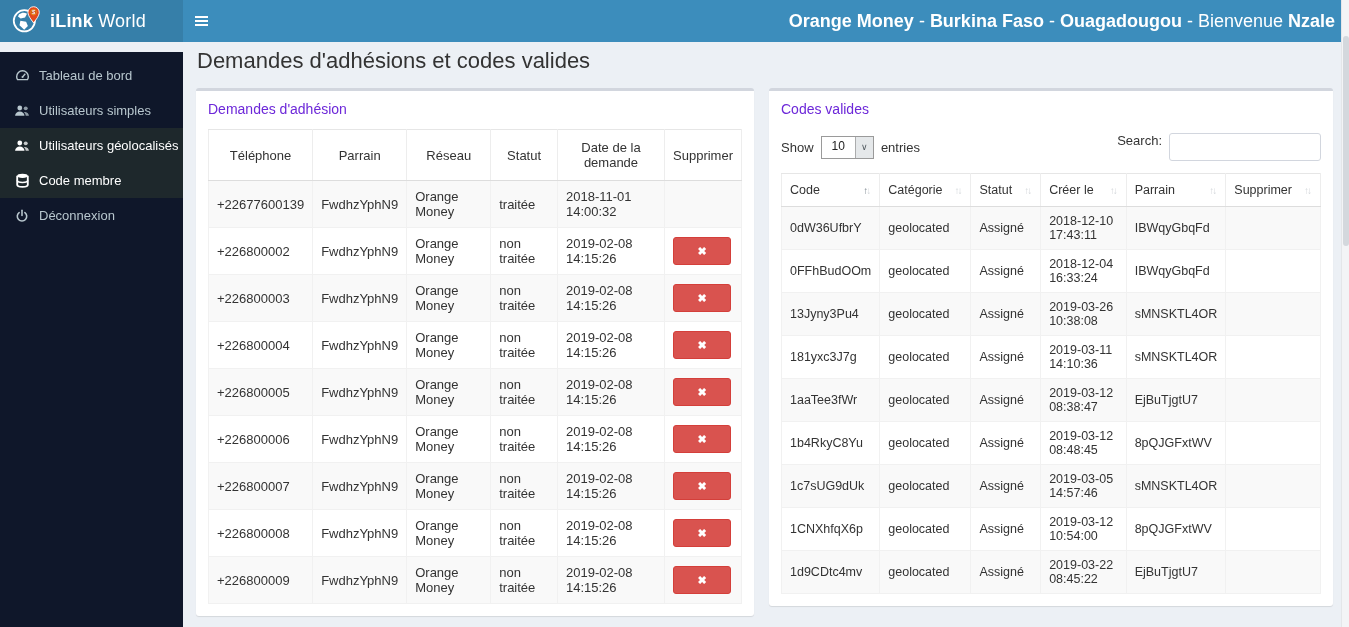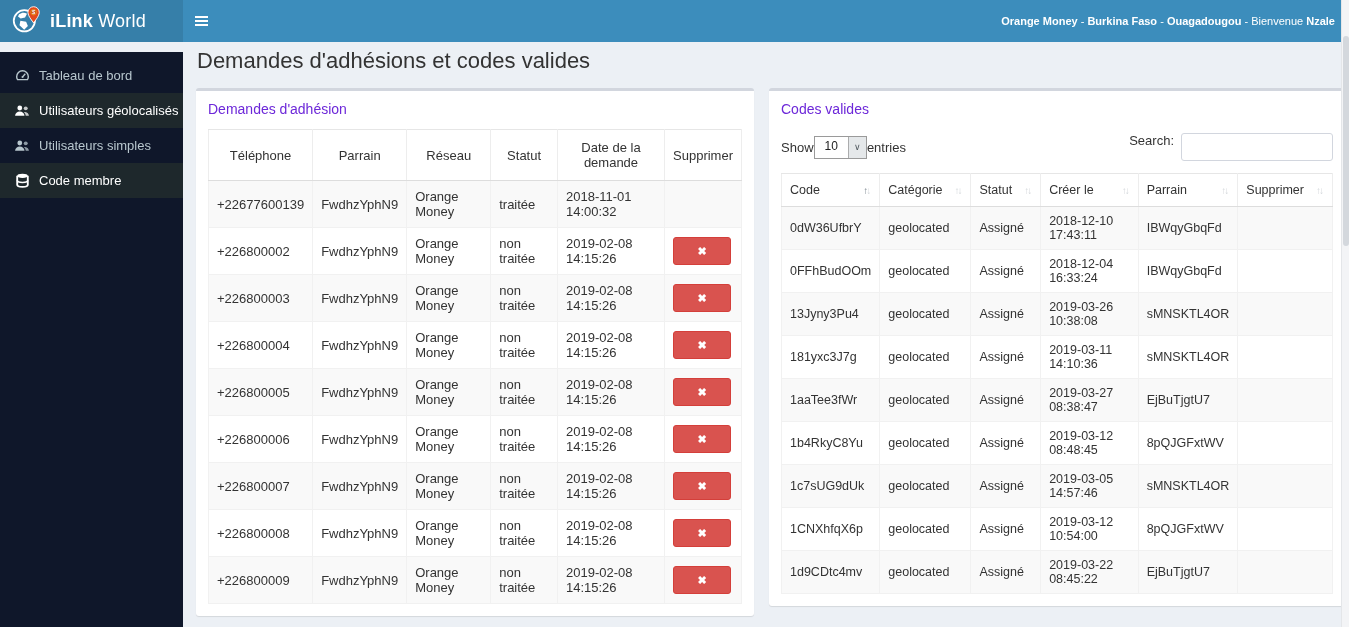--- a/index.html
+++ b/index.html
@@ -11,31 +11,31 @@
   .viewport { width:1349px; height:627px; position:relative; overflow:hidden; }
 
   
   .topbar { height:42px; display:flex; position:relative; z-index:5; }
   .brand { width:183px; background:#367fa9; color:#fff; display:flex; align-items:center; gap:8px; padding-left:12px; flex:0 0 183px; cursor:pointer; }
   .brand-text { font-size:18px; font-weight:300; letter-spacing:.2px; white-space:nowrap; }
   .brand-text b { font-weight:700; }
   .navbar { flex:1; background:#3c8dbc; display:flex; align-items:center; justify-content:space-between; padding:0 14px 0 12px; }
   .hamburger { width:26px; height:26px; display:flex; flex-direction:column; justify-content:center; gap:2px; cursor:pointer; }
   .hamburger span { display:block; width:13px; height:2px; background:#fff; }
-  .user-info { color:#fff; font-size:11px; white-space:nowrap; }
+  .user-info { color:#fff; font-size:18px; white-space:nowrap; }
   .user-info .b { font-weight:700; }
 
   
   .sidebar { position:absolute; left:0; top:52px; bottom:0; width:183px; background:#0f172a; padding-top:6px; }
   .side-item { display:flex; align-items:center; gap:9px; height:35px; padding-left:14px; color:#b8c7ce; font-size:13px; cursor:pointer; white-space:nowrap; }
   .side-item.active { background:#1e282c; color:#fff; }
   .side-item .icn { width:16px; display:flex; justify-content:center; flex:0 0 16px; }
 
   
-  .main { position:absolute; left:183px; top:34px; right:0; bottom:0; background:#ecf0f5; padding:10px 4px 0 13px; overflow:hidden; }
+  .main { position:absolute; left:183px; top:34px; right:0; bottom:0; background:#ecf0f5; padding:10px 16px 0 13px; overflow:hidden; }
   .page-title { font-size:22px; font-weight:400; color:#333; margin:4px 0 14px 1px; }
   .boxes { display:flex; gap:15px; align-items:flex-start; }
   .box { background:#fff; border-top:3px solid #d2d6de; border-radius:3px; box-shadow:0 1px 1px rgba(0,0,0,.1); width:100%; }
   .box-adhesion { flex:0 0 558px; }
   .box-codes { flex:1; }
   .box-header { padding:10px 12px 8px; font-size:14px; color:#6d28d9; }
   .box-body { padding:4px 12px 12px; }
 
   
   table.tbl { width:100%; border-collapse:collapse; color:#333; }
@@ -46,21 +46,21 @@
   .tbl-codes td { font-size:12.5px; padding:7px 8px; }
 
   .thwrap { display:flex; align-items:center; justify-content:space-between; gap:12px; }
   .sort { color:#d2d6da; font-size:10px; letter-spacing:-2px; padding-right:2px; flex:0 0 auto; }
   .sort.asc .up { color:#77838c; }
 
   .btn-delete { background:#d9534f; border:1px solid #d43f3a; color:#fff; width:58px; height:28px; border-radius:3px; font-size:11px; font-weight:700; cursor:pointer; display:inline-flex; align-items:center; justify-content:center; line-height:1; }
 
   
   .dt-controls { display:flex; justify-content:space-between; align-items:center; margin:4px 0 12px; font-size:13px; color:#333; }
-  .length { display:flex; align-items:center; }
+  .length { display:flex; align-items:center; gap:7px; }
   .select { display:inline-flex; align-items:stretch; border:1px solid #9a9a9a; background:#fff; height:23px; cursor:pointer; }
   .select .val { padding:2px 10px 0; font-size:12px; min-width:28px; text-align:right; color:#222; }
   .select .arrow { width:18px; background:#e5e8ea; border-left:1px solid #abacad; display:flex; align-items:center; justify-content:center; font-size:9px; color:#50585e; }
   .search { display:flex; gap:7px; }
   .search input { width:152px; height:28px; border:1px solid #d2d6de; border-radius:3px; padding:0 7px; font-size:13px; outline:none; font-family:inherit; }
 
   
   .scrollbar { position:absolute; right:0; top:0; bottom:0; width:8px; background:#f3f4f6; border-left:1px solid #e4e6e9; z-index:10; }
   .scroll-thumb { position:absolute; top:36px; left:1px; width:6px; height:210px; background:#d4d8dd; border-radius:3px; }
 </style>
@@ -96,51 +96,60 @@
     <div class="side-item">
       <span class="icn">
         <svg width="15" height="15" viewBox="0 0 16 16">
             <path d="M8 3a6.2 6.2 0 0 0-6.2 6.2c0 1.2.35 2.3.95 3.2h10.5c.6-.9.95-2 .95-3.2A6.2 6.2 0 0 0 8 3z" fill="none" stroke="currentColor" stroke-width="1.5"></path>
             <path d="M8 9.5L11 6.2" stroke="currentColor" stroke-width="1.5"></path>
             <circle cx="8" cy="9.5" r="1.1" fill="currentColor"></circle>
           </svg>
       </span>
       <span>Tableau de bord</span>
     </div>
-    <div class="side-item active">
+    <div class="side-item">
       <span class="icn">
         <svg width="16" height="13" viewBox="0 0 18 14">
             <circle cx="6.5" cy="4.2" r="2.7" fill="currentColor"></circle>
             <path d="M1.2 13c.2-3 2.4-4.8 5.3-4.8s5.1 1.8 5.3 4.8z" fill="currentColor"></path>
             <circle cx="13.2" cy="4.6" r="2.2" fill="currentColor" opacity=".75"></circle>
             <path d="M12.6 8.6c2.5.3 4.1 2 4.2 4.4h-3.6c-.2-1.8-.8-3.2-2-4.1.4-.2.9-.3 1.4-.3z" fill="currentColor" opacity=".75"></path>
           </svg>
       </span>
-      <span>Utilisateurs géolocalisés</span>
-    </div>
-    <div class="side-item">
+      <span>Utilisateurs simples</span>
+    </div>
+    <div class="side-item active">
       <span class="icn">
         <svg width="16" height="13" viewBox="0 0 18 14">
             <circle cx="6.5" cy="4.2" r="2.7" fill="currentColor"></circle>
             <path d="M1.2 13c.2-3 2.4-4.8 5.3-4.8s5.1 1.8 5.3 4.8z" fill="currentColor"></path>
             <circle cx="13.2" cy="4.6" r="2.2" fill="currentColor" opacity=".75"></circle>
             <path d="M12.6 8.6c2.5.3 4.1 2 4.2 4.4h-3.6c-.2-1.8-.8-3.2-2-4.1.4-.2.9-.3 1.4-.3z" fill="currentColor" opacity=".75"></path>
           </svg>
       </span>
-      <span>Utilisateurs simples</span>
+      <span>Utilisateurs géolocalisés</span>
     </div>
     <div class="side-item active">
       <span class="icn">
         <svg width="13" height="15" viewBox="0 0 14 16">
             <ellipse cx="7" cy="3" rx="5.7" ry="2.3" fill="currentColor"></ellipse>
             <path d="M1.3 3v9.6c0 1.3 2.6 2.3 5.7 2.3s5.7-1 5.7-2.3V3" fill="none" stroke="currentColor" stroke-width="2"></path>
             <path d="M1.3 7.8c0 1.3 2.6 2.3 5.7 2.3s5.7-1 5.7-2.3" fill="none" stroke="currentColor" stroke-width="1.6"></path>
           </svg>
       </span>
       <span>Code membre</span>
+    </div>
+    <div class="side-item">
+      <span class="icn">
+        <svg width="14" height="14" viewBox="0 0 16 16">
+            <path d="M8 1.5v6" stroke="currentColor" stroke-width="1.8" stroke-linecap="round" fill="none"></path>
+            <path d="M4.7 4.1a5.4 5.4 0 1 0 6.6 0" stroke="currentColor" stroke-width="1.8" fill="none" stroke-linecap="round"></path>
+          </svg>
+      </span>
+      <span>Déconnexion</span>
     </div>
   </div>
 
   <div class="main">
     <h1 class="page-title">Demandes d'adhésions et codes valides</h1>
 
     <div class="boxes">
 
       <div class="box box-adhesion">
         <div class="box-header">Demandes d'adhésion</div>
@@ -323,21 +332,21 @@
                   <td>geolocated</td>
                   <td>Assigné</td>
                   <td>2019-03-11 14:10:36</td>
                   <td>sMNSKTL4OR</td>
                   <td></td>
                 </tr>
                 <tr>
                   <td>1aaTee3fWr</td>
                   <td>geolocated</td>
                   <td>Assigné</td>
-                  <td>2019-03-27 08:38:47</td>
+                  <td>2019-03-12 08:38:47</td>
                   <td>EjBuTjgtU7</td>
                   <td></td>
                 </tr>
                 <tr>
                   <td>1b4RkyC8Yu</td>
                   <td>geolocated</td>
                   <td>Assigné</td>
                   <td>2019-03-12 08:48:45</td>
                   <td>8pQJGFxtWV</td>
                   <td></td>

